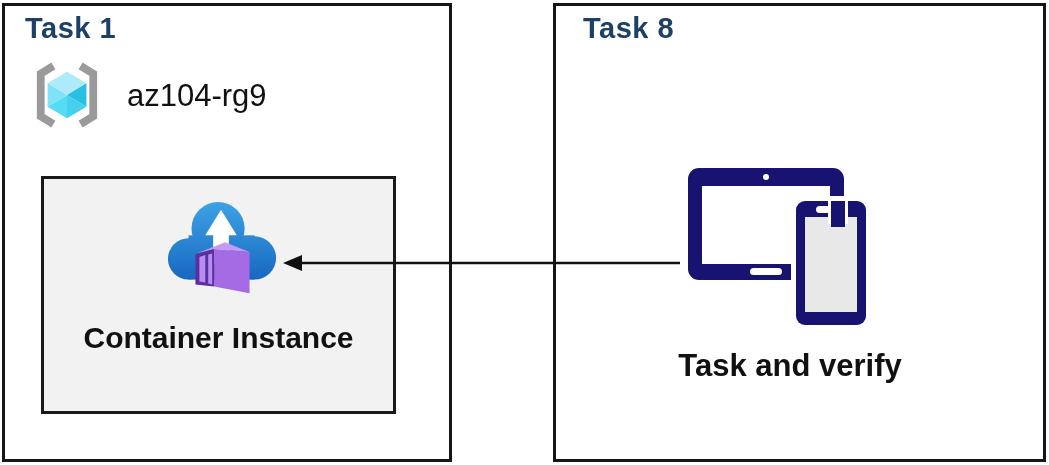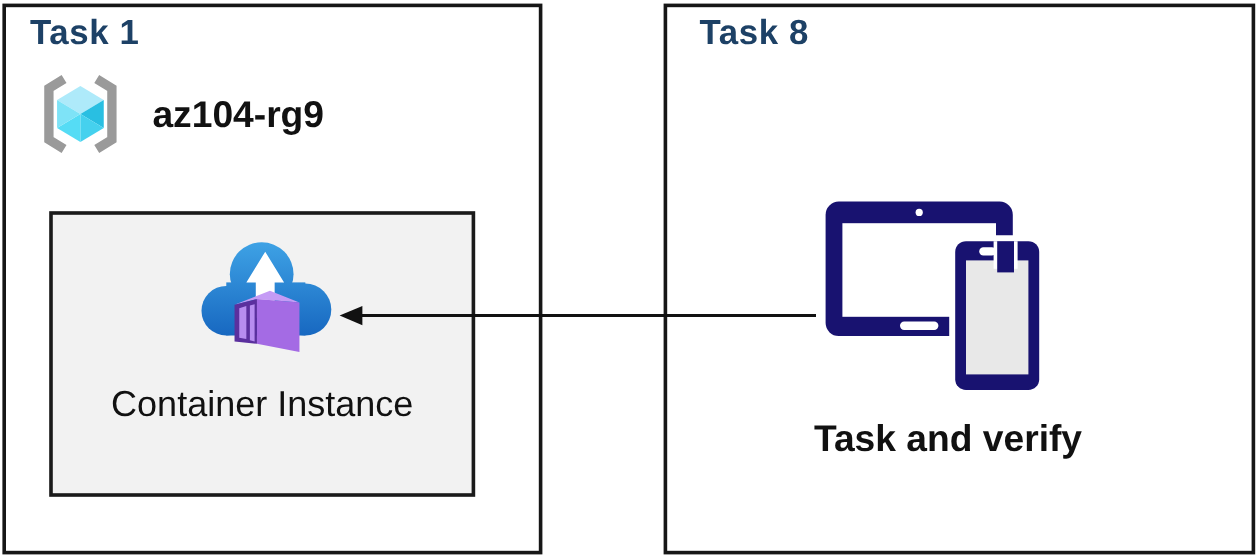--- a/index.html
+++ b/index.html
@@ -1,23 +1,23 @@
 <!DOCTYPE html>
 <html style="--title-navy: #1d4166; --text-black: #111111; --box-gray: #f2f2f2; --device-navy: #181270; --phone-screen-gray: #e8e8e8; --cloud-blue-top: #3ea2e5; --cloud-blue-bottom: #1767c0; --container-purple-frame: #5b309e; --container-purple-side: #a46be4; --container-purple-top: #c59bf5; --container-purple-slat: #b78df0; --rg-bracket-gray: #9a9a9a; --cube-cyan-top: #aeeafa; --cube-cyan-right: #29bfe2; --cube-cyan-bottom-right: #45d1ee; --cube-cyan-bottom-left: #55dcf5; --cube-cyan-upper-left: #7ee3f7;"><head>
 <meta charset="utf-8">
 <style>
   html,body{margin:0;padding:0;background:#ffffff;}
   body{width:1049px;height:465px;position:relative;overflow:hidden;
        font-family:"Liberation Sans",sans-serif;color:var(--text-black,#111);}
   .abs{position:absolute;}
   .task-box{border:3px solid #161616;background:#ffffff;box-sizing:border-box;}
   .task-title{font-weight:bold;font-size:29px;color:var(--title-navy,#1d4166);letter-spacing:0.5px;text-align:right;}
-  .rg-name{font-weight:bold;font-size:31px;color:var(--text-black,#111);}
+  .rg-name{font-weight:normal;font-size:31px;color:var(--text-black,#111);}
   .ci-box{background:var(--box-gray,#f2f2f2);border:3px solid #1a1a1a;box-sizing:border-box;}
-  .ci-label{font-weight:normal;font-size:30px;color:var(--text-black,#111);text-align:center;}
+  .ci-label{font-weight:bold;font-size:30px;color:var(--text-black,#111);text-align:center;}
   .device-label{font-weight:bold;font-size:31px;color:var(--text-black,#111);text-align:center;}
   svg{display:block;}
 </style>
 </head>
 <body>
 
 <div class="abs task-box" style="left:2px;top:3px;width:450px;height:459px;"></div>
 
 <div class="abs task-box" style="left:553px;top:3px;width:493px;height:459px;"></div>
 

